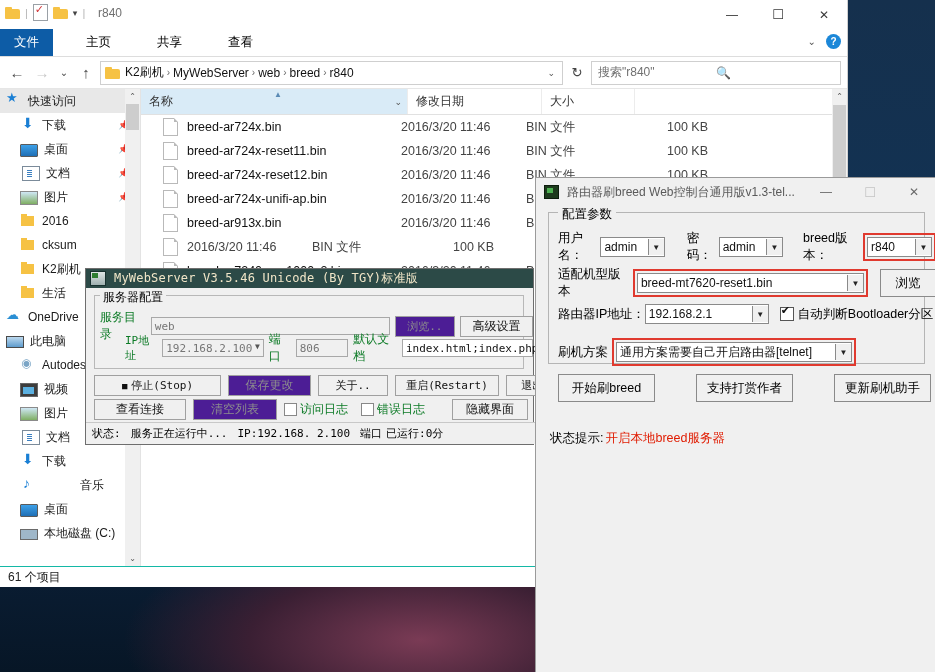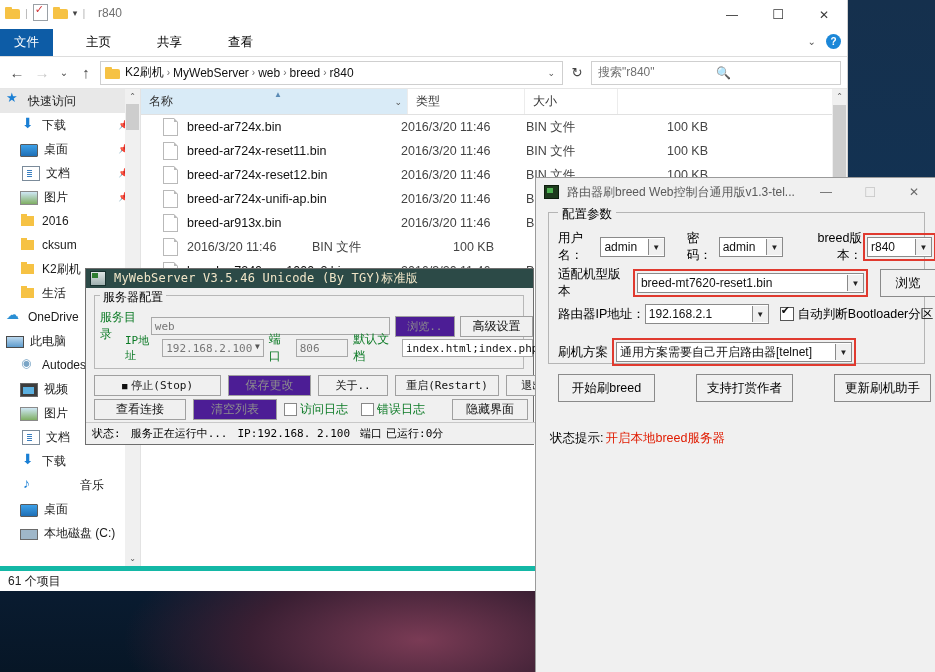--- a/index.html
+++ b/index.html
@@ -92,21 +92,21 @@
   .row{height:24px;display:flex;align-items:center;font-size:12.5px;color:#111;}
   .row .fi{width:13px;height:16px;border:1px solid #b9b9b9;background:#fff;margin-left:22px;margin-right:9px;position:relative;flex:0 0 13px;}
   .row .fi:after{content:"";position:absolute;right:-1px;top:-1px;border-width:0 4px 4px 0;border-style:solid;border-color:#fff #fff #b9b9b9 #b9b9b9;}
   .row .nm{width:214px;}
   .row .dt{width:125px;color:#444;}
   .row .tp{width:108px;color:#444;}
   .row .sz{width:74px;text-align:right;color:#444;}
   .listscroll{position:absolute;right:0;top:0;width:15px;height:100%;background:#f0f0f0;}
   .listscroll .up,.listscroll .dn{height:15px;text-align:center;font-size:8px;color:#555;line-height:15px;}
   .listscroll .thumb{position:absolute;top:16px;left:1px;width:13px;height:118px;background:#cdcdcd;}
-  .statusbar{height:20px;border-top:5px solid #14b8a6;display:flex;align-items:center;padding-left:8px;font-size:12px;color:#222;background:#fff;}
+  .statusbar{height:20px;border-top:1px solid #14b8a6;display:flex;align-items:center;padding-left:8px;font-size:12px;color:#222;background:#fff;}
   
   #mws{position:absolute;left:85px;top:268px;width:447px;height:175px;background:#f0f0f0;
     border:1px solid #6e6e6e;font-family:"DejaVu Sans Mono","Liberation Mono",monospace;font-size:11px;}
   #mws .tb{height:19px;background:#2c4a47;display:flex;align-items:center;padding-left:4px;gap:8px;}
   #mws .tb .appico{width:14px;height:13px;background:linear-gradient(#dfe6e6,#9fb0b0);border:1px solid #17302e;position:relative;}
   #mws .tb .appico:after{content:"";position:absolute;left:1px;top:1px;width:6px;height:5px;background:#2e7d32;}
   #mws .tb .t{color:#f1e6c8;font-size:12px;letter-spacing:.2px;}
   #mws .grp{position:absolute;left:8px;top:26px;width:428px;height:72px;border:1px solid #b8b8b8;}
   #mws .grp-lbl{position:absolute;left:14px;top:20px;background:#f0f0f0;padding:0 3px;font-family:"Liberation Sans",sans-serif;font-size:12px;}
   #mws .lbl{color:#0b7a25;font-family:"Liberation Sans",sans-serif;font-size:12px;}
@@ -305,22 +305,22 @@
       </div>
     </div>
 
     <div class="listarea">
       <div class="colhdr">
         <div class="col name">
           <span class="sortc">▲</span>
           <span>名称</span>
           <span class="dd">⌄</span>
         </div>
-        <div class="col type">
-          <span>类型</span>
+        <div class="col date">
+          <span>修改日期</span>
         </div>
         <div class="col size">
           <span>大小</span>
         </div>
         <div class="col rest"></div>
       </div>
       <div class="rows" id="filerows">
           <div class="row">
             <span class="fi"></span>
             <span class="nm">breed-ar724x.bin</span>
@@ -498,21 +498,21 @@
     <span class="lbl">用户名：</span>
     <span class="combo" style="width:70px;">
       <span>admin</span>
       <span class="ar">▼</span>
     </span>
     <span class="lbl" style="margin-left:22px;">密码：</span>
     <span class="combo" style="width:70px;">
       <span>admin</span>
       <span class="ar">▼</span>
     </span>
-    <span class="lbl" style="margin-left:20px;text-align:right;">breed版本：</span>
+    <span class="lbl" style="margin-left:20px;">breed版本：</span>
     <span class="hl" style="margin-left:1px;">
       <span class="combo" style="width:60px;">
         <span>r840</span>
         <span class="ar">▼</span>
       </span>
     </span>
   </div>
 
   <div style="position:absolute;left:22px;top:88px;display:flex;align-items:center;">
     <span class="lbl">适配机型版本</span>

